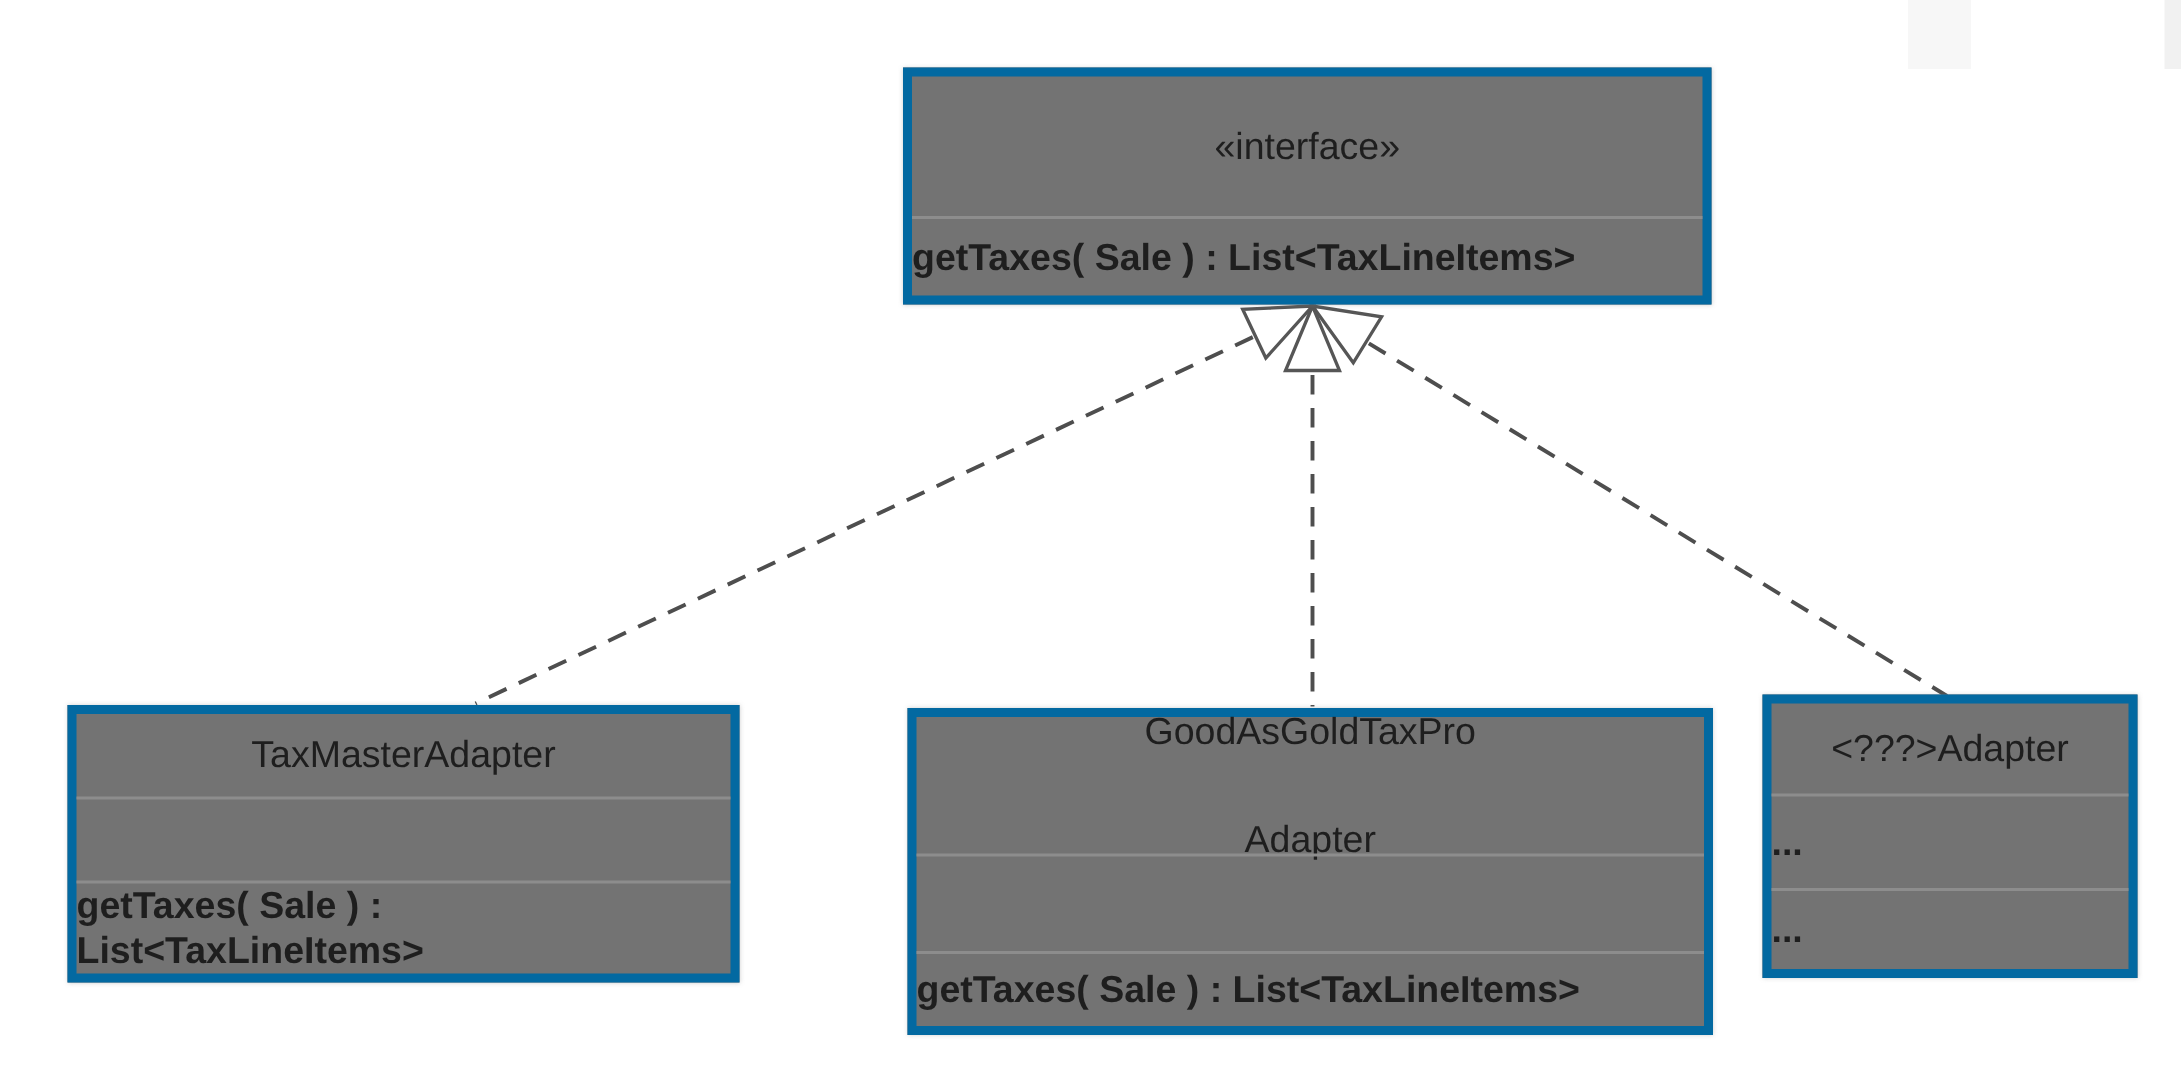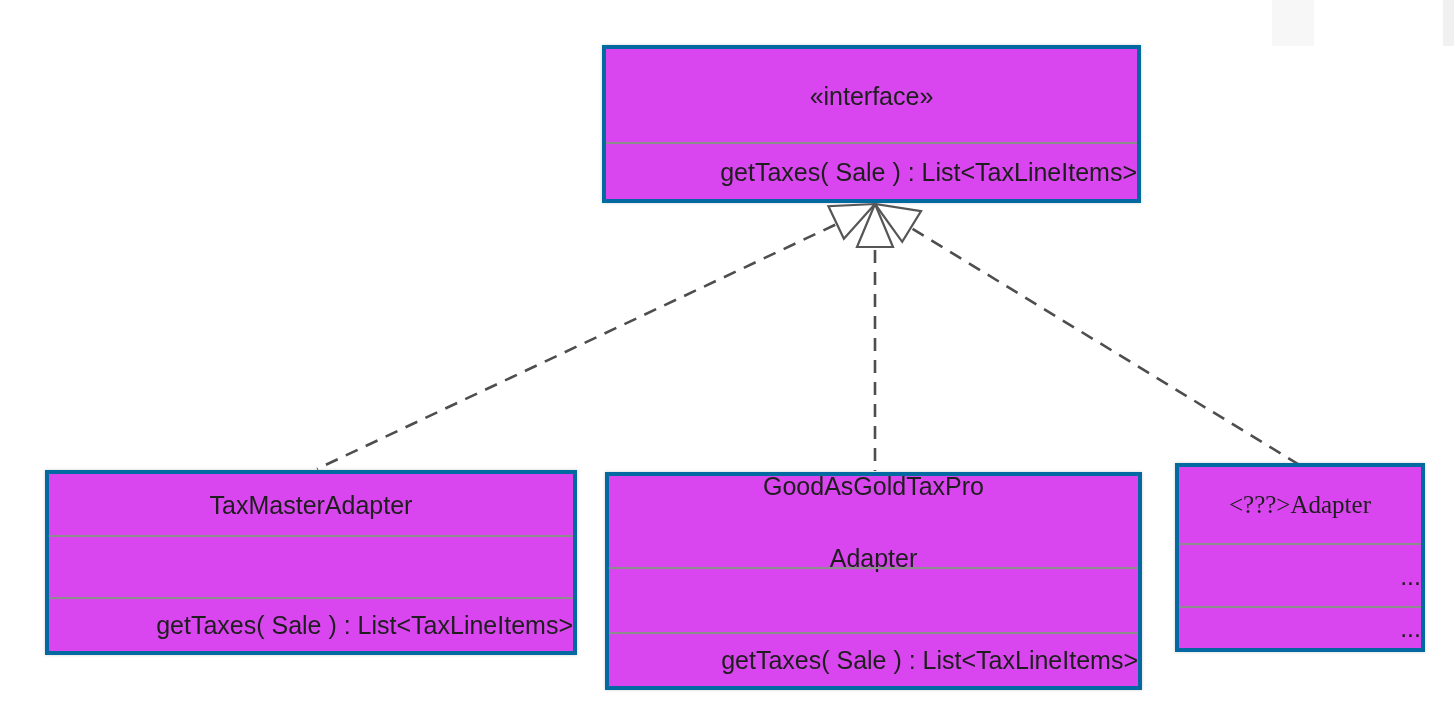--- a/index.html
+++ b/index.html
@@ -10,46 +10,46 @@
     background: #ffffff;
     overflow: hidden;
     font-family: "Liberation Sans", "DejaVu Sans", sans-serif;
     color: #1e1e1e;
     filter: blur(0.3px);
   }
   .artifact { position: absolute; }
 
   .uml-box {
     position: absolute;
-    background: #d946ef;
-    border: 4px solid #0369a1;
+    background: #737373;
+    border: 6px solid #0369a1;
     box-sizing: border-box;
     box-shadow: 0 0 3px rgba(120,120,120,0.35);
     display: flex;
     flex-direction: column;
   }
   .comp {
     box-sizing: border-box;
     display: flex;
     flex-direction: column;
     justify-content: center;
   }
   .comp + .comp { border-top: 2px solid #8d8d8d; }
   .name-comp {
     align-items: center;
     text-align: center;
     font-size: 25px;
     line-height: 32px;
   }
   .member-comp {
     justify-content: center;
-    padding-left: 15px;
     font-size: 25px;
     line-height: 30px;
-    text-align: right;
+    text-align: left;
+    font-weight: bold;
   }
   .edges { position: absolute; left: 0; top: 0; }
 </style>
 </head>
 <body>
 
 <div class="canvas">
 
   <div class="artifact" style="left:1272px; top:0; width:42px; height:46px; background:#f7f7f7;"></div>
   <div class="artifact" style="left:1443px; top:0; width:11px; height:46px; background:#f1f1f1;"></div>
@@ -69,21 +69,21 @@
 
   <div class="uml-box" style="left:602px; top:45px; width:539px; height:158px;">
     <div class="comp name-comp" style="height:93px;">
       <div>«interface»</div>
     </div>
     <div class="comp member-comp" style="flex:1;">
       <div>getTaxes( Sale ) : List&lt;TaxLineItems&gt;</div>
     </div>
   </div>
 
-  <div class="uml-box" style="left:45px; top:470px; width:532px; height:185px;">
+  <div class="uml-box" style="left:45px; top:470px; width:448px; height:185px;">
     <div class="comp name-comp" style="height:61px;">
       <div>TaxMasterAdapter</div>
       <div></div>
     </div>
     <div class="comp member-comp" style="height:62px;">
       <div></div>
     </div>
     <div class="comp member-comp" style="flex:1;">
       <div>getTaxes( Sale ) : List&lt;TaxLineItems&gt;</div>
     </div>
@@ -96,21 +96,21 @@
     </div>
     <div class="comp member-comp" style="height:65px;">
       <div></div>
     </div>
     <div class="comp member-comp" style="flex:1;">
       <div>getTaxes( Sale ) : List&lt;TaxLineItems&gt;</div>
     </div>
   </div>
 
   <div class="uml-box" style="left:1175px; top:463px; width:250px; height:189px;">
-    <div class="comp name-comp" style="height:76px;font-family:Liberation Serif, serif;">
+    <div class="comp name-comp" style="height:60px;">
       <div>&lt;???&gt;Adapter</div>
       <div></div>
     </div>
     <div class="comp member-comp" style="height:63px;">
       <div>...</div>
     </div>
     <div class="comp member-comp" style="flex:1;">
       <div>...</div>
     </div>
   </div>

